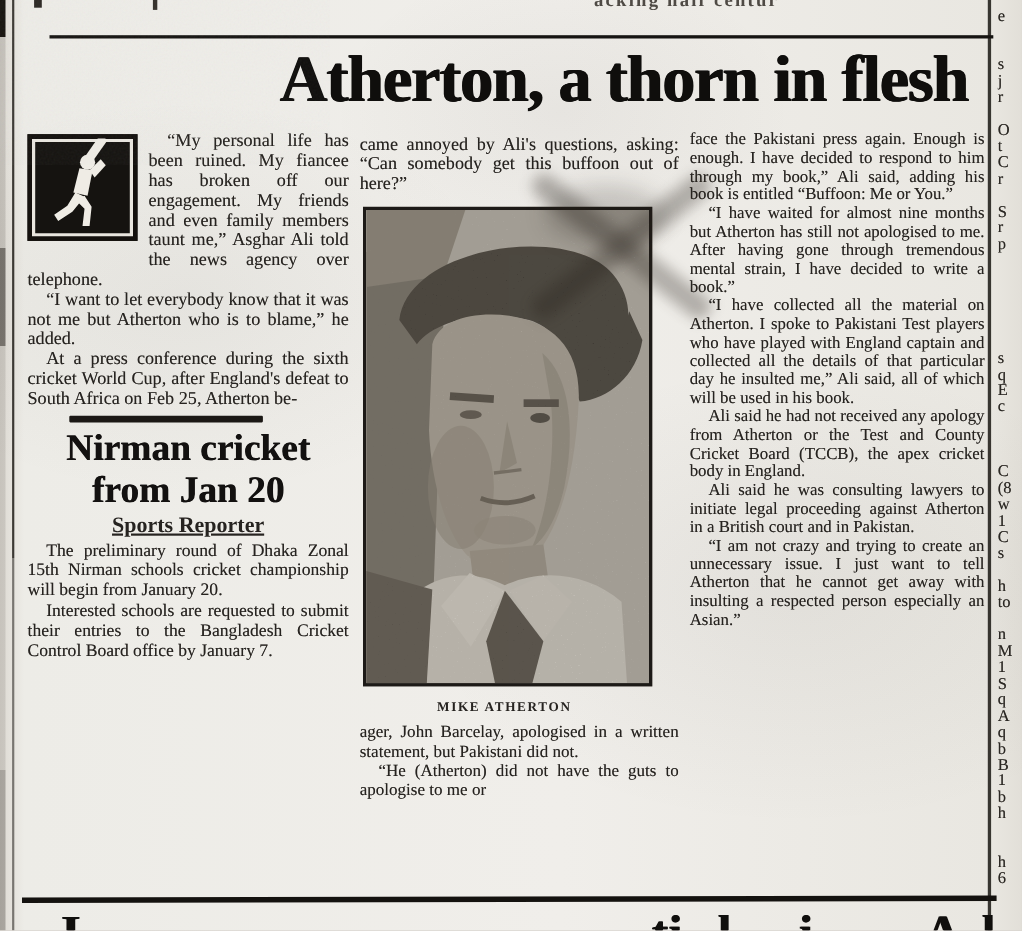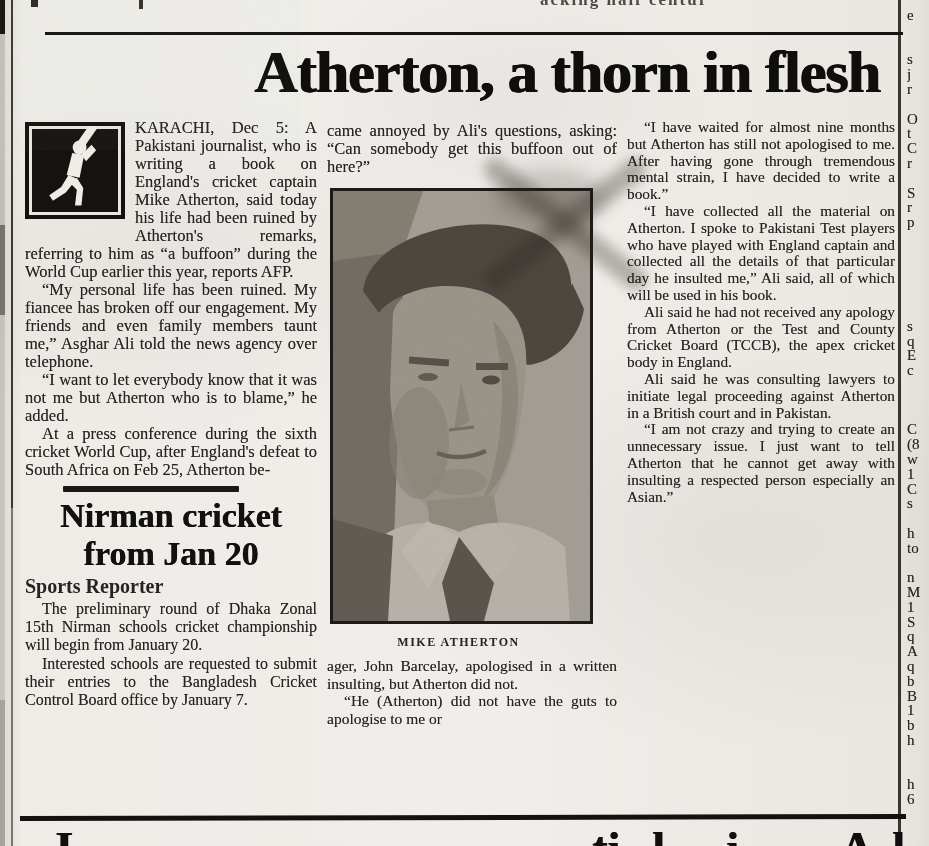--- a/index.html
+++ b/index.html
@@ -43,21 +43,21 @@
   .col2-bottom { font-size:15.5px; line-height:17.5px; margin-top:6px; }
 
   .batsman { float:left; width:100px; height:97px; margin:3px 10px 9px 0;
     background:#151310; border:4px solid #14110e; box-shadow:inset 0 0 0 3px #e9e6df; box-sizing:border-box; }
   .batsman svg { display:block; width:100%; height:100%; }
 
   .divider-bar { width:176px; height:6px; margin:7px 0 5px 38px; background:#1b1815; border-radius:1px; }
 
   .sub-headline { font-size:34px; font-weight:bold; line-height:38px; text-align:center;
     margin:2px 6px 4px 6px; color:#131110; text-shadow:.5px 0 0 #131110; }
-  .byline { font-size:20px; font-weight:bold; margin:2px 0 5px 0; }
+  .byline { font-size:20px; font-weight:bold; text-align:center; margin:2px 0 5px 0;text-decoration:underline; }
   .sub-body { font-size:16px; line-height:18.2px; }
 
   .photo-frame { width:257px; height:430px; margin:12px 0 0 3px; border:3px solid #1d1a17; box-sizing:content-box; background:#c2beb6; }
   .photo-frame svg { display:block; width:100%; height:100%; }
   .photo-caption { width:263px; text-align:center; font-size:12px; font-weight:bold; letter-spacing:1.5px; margin-top:9px; }
 
   
   .smudge { position:absolute; left:455px; top:128px; width:220px; height:190px; pointer-events:none; z-index:30; }
   .smudge .bar { position:absolute; left:10px; top:85px; width:200px; height:22px; background:rgba(35,30,24,.30); filter:blur(6px); border-radius:10px; }
   .smudge .bar.b2 { transform:rotate(-38deg); }
@@ -94,21 +94,20 @@
     <div class="batsman">
       <svg viewBox="0 0 100 96">
         <rect x="58" y="-4" width="9" height="30" transform="rotate(35 63 11)" fill="#efece5"></rect>
         <circle cx="55" cy="23" r="7.5" fill="#efece5"></circle>
         <path d="M47,29 L60,31 L55,56 L41,53 Z" fill="#efece5"></path>
         <path d="M57,31 L68,20 L73,26 L62,38 Z" fill="#efece5"></path>
         <path d="M43,53 L52,57 L40,72 L26,81 L22,75 L35,66 Z" fill="#efece5"></path>
         <path d="M52,56 L59,67 L57,86 L50,86 L52,69 L44,61 Z" fill="#efece5"></path>
       </svg>
     </div>
-    <p class="para">KARACHI, Dec 5: A Pakistani journalist, who is writing a book on England's cricket captain Mike Atherton, said today his life had been ruined by Atherton's remarks, referring to him as “a buffoon” during the World Cup earlier this year, reports AFP.</p>
     <p class="para indent">“My personal life has been ruined. My fiancee has broken off our engagement. My friends and even family members taunt me,” Asghar Ali told the news agency over telephone.</p>
     <p class="para indent">“I want to let everybody know that it was not me but Atherton who is to blame,” he added.</p>
     <p class="para indent">At a press conference during the sixth cricket World Cup, after England's defeat to South Africa on Feb 25, Atherton be-</p>
 
     <div class="divider-bar"></div>
 
     <div class="sub-headline">Nirman cricket from Jan 20</div>
     <div class="byline">Sports Reporter</div>
     <div class="sub-body">
       <p class="para indent">The preliminary round of Dhaka Zonal 15th Nirman schools cricket championship will begin from January 20.</p>
@@ -148,26 +147,27 @@
         <path d="M94,330 L126,346 L95,397 L68,360 Z" fill="#f0ede6"></path>
         <path d="M161,332 L130,346 L161,392 L187,356 Z" fill="#eae6df"></path>
         <path d="M126,346 L161,392 L151,430 L117,430 L109,392 Z" fill="#3e3932"></path>
         <path d="M0,328 L60,345 L55,430 L0,430 Z" fill="#4c463f"></path>
         <rect width="257" height="430" filter="url(#grain)" opacity=".45"></rect>
       </svg>
     </div>
     <div class="photo-caption">MIKE ATHERTON</div>
 
     <div class="col2-bottom">
-      <p class="para">ager, John Barcelay, apologised in a written insulting, but Atherton did not.</p>
+      <p class="para">ager, John Barcelay, apologised in a written statement, but Pakistani did not.</p>
       <p class="para indent">“He (Atherton) did not have the guts to apologise to me or</p>
     </div>
   </div>
 
   <div class="col3">
+    <p class="para">face the Pakistani press again. Enough is enough. I have decided to respond to him through my book,” Ali said, adding his book is entitled “Buffoon: Me or You.”</p>
     <p class="para indent">“I have waited for almost nine months but Atherton has still not apologised to me. After having gone through tremendous mental strain, I have decided to write a book.”</p>
     <p class="para indent">“I have collected all the material on Atherton. I spoke to Pakistani Test players who have played with England captain and collected all the details of that particular day he insulted me,” Ali said, all of which will be used in his book.</p>
     <p class="para indent">Ali said he had not received any apology from Atherton or the Test and County Cricket Board (TCCB), the apex cricket body in England.</p>
     <p class="para indent">Ali said he was consulting lawyers to initiate legal proceeding against Atherton in a British court and in Pakistan.</p>
     <p class="para indent">“I am not crazy and trying to create an unnecessary issue. I just want to tell Atherton that he cannot get away with insulting a respected person especially an Asian.”</p>
   </div>
 
   <div class="smudge">
     <div class="bar b1"></div>
     <div class="bar b2"></div>

